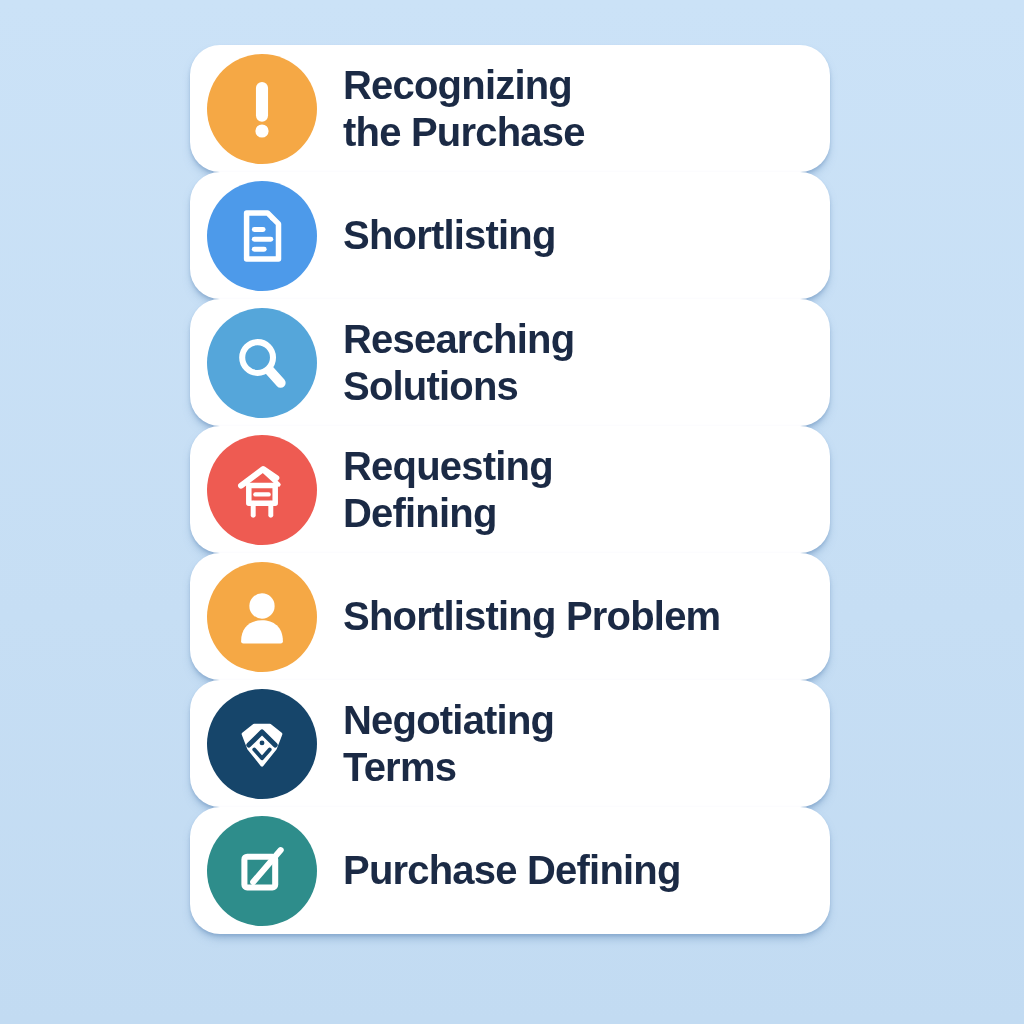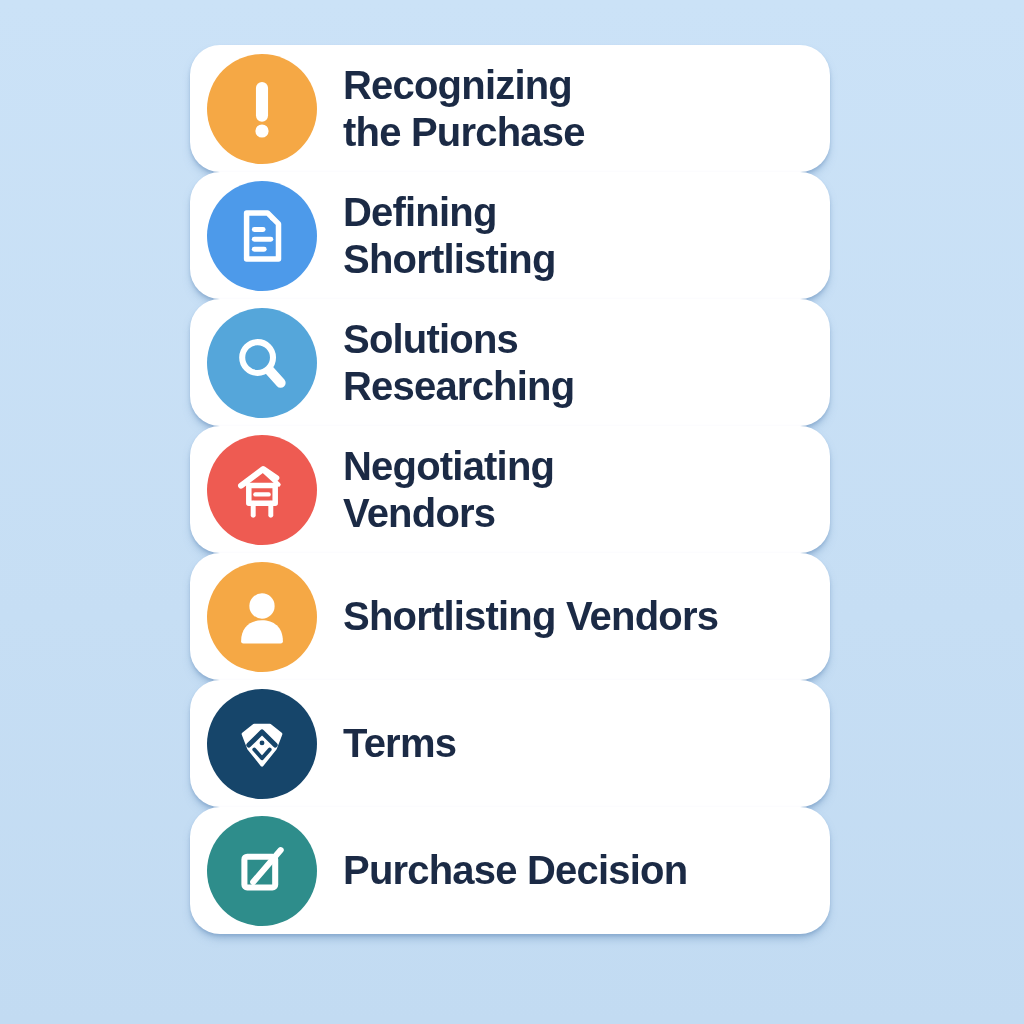--- a/index.html
+++ b/index.html
@@ -86,87 +86,87 @@
     <div class="icon-circle" style="background-color: rgb(77, 154, 234); color: rgb(77, 154, 234);">
       <svg viewBox="0 0 60 60" aria-hidden="true">
         <path d="M16 9 h19 l10 10 v32 h-29 z" fill="none" stroke="#fff" stroke-width="5" stroke-linejoin="round"></path>
         <circle cx="39" cy="14" r="1.8" fill="#fff"></circle>
         <line x1="23" y1="24" x2="31" y2="24" stroke="#fff" stroke-width="4.5" stroke-linecap="round"></line>
         <line x1="23" y1="33" x2="38" y2="33" stroke="#fff" stroke-width="4.5" stroke-linecap="round"></line>
         <line x1="23" y1="42" x2="32" y2="42" stroke="#fff" stroke-width="4.5" stroke-linecap="round"></line>
       </svg>
     </div>
     <div class="card-title">
-      <span class="line">Defining</span>
       <span class="line">Shortlisting</span>
     </div>
   </div>
 
   <div class="card">
     <div class="icon-circle" style="background-color: rgb(85, 166, 218); color: rgb(85, 166, 218);">
       <svg viewBox="0 0 60 60" aria-hidden="true">
         <circle cx="26" cy="25" r="14" fill="none" stroke="#fff" stroke-width="5.5"></circle>
         <line x1="37" y1="37" x2="47" y2="48" stroke="#fff" stroke-width="9" stroke-linecap="round"></line>
       </svg>
     </div>
     <div class="card-title">
+      <span class="line">Researching</span>
       <span class="line">Solutions</span>
-      <span class="line">Researching</span>
     </div>
   </div>
 
   <div class="card">
     <div class="icon-circle" style="background-color: rgb(238, 91, 82); color: rgb(238, 91, 82);">
       <svg viewBox="0 0 60 60" aria-hidden="true">
         <path d="M11 26 L31 11 L43 19" fill="none" stroke="#fff" stroke-width="5.5" stroke-linecap="round" stroke-linejoin="round"></path>
         <line x1="32" y1="13" x2="45" y2="25" stroke="#fff" stroke-width="4" stroke-linecap="round"></line>
         <path d="M18 26 h24 v16 h-24 z" fill="none" stroke="#fff" stroke-width="5" stroke-linejoin="round"></path>
         <line x1="24" y1="34" x2="36" y2="34" stroke="#fff" stroke-width="4" stroke-linecap="round"></line>
         <line x1="22" y1="42" x2="22" y2="53" stroke="#fff" stroke-width="4.5" stroke-linecap="round"></line>
         <line x1="38" y1="42" x2="38" y2="53" stroke="#fff" stroke-width="4.5" stroke-linecap="round"></line>
       </svg>
     </div>
     <div class="card-title">
-      <span class="line">Negotiating</span>
-      <span class="line">Vendors</span>
+      <span class="line">Requesting</span>
+      <span class="line">Defining</span>
     </div>
   </div>
 
   <div class="card">
     <div class="icon-circle" style="background-color: rgb(245, 168, 69); color: rgb(245, 168, 69);">
       <svg viewBox="0 0 60 60" aria-hidden="true">
         <circle cx="30" cy="20" r="11.5" fill="#fff"></circle>
         <path d="M11 52 c0 -13 8.5 -19 19 -19 s19 6 19 19 q0 2 -2 2 h-34 q-2 0 -2 -2 z" fill="#fff"></path>
       </svg>
     </div>
     <div class="card-title">
-      <span class="line">Shortlisting Vendors</span>
+      <span class="line">Shortlisting Problem</span>
     </div>
   </div>
 
   <div class="card">
     <div class="icon-circle" style="background-color: rgb(22, 69, 106); color: rgb(22, 69, 106);">
       <svg viewBox="0 0 60 60" aria-hidden="true">
         <path d="M13 21 L23 13 H37 L47 21 L42 34 L30 49 L18 34 Z" fill="#fff" stroke="#fff" stroke-width="3" stroke-linejoin="round"></path>
         <path d="M18 31 L30 19 L42 31" fill="none" stroke="currentColor" stroke-width="4.5" stroke-linejoin="round" stroke-linecap="round"></path>
         <circle cx="30" cy="29" r="2.2" fill="currentColor"></circle>
         <path d="M23 35 L30 43 L37 35" fill="none" stroke="currentColor" stroke-width="3.5" stroke-linejoin="round" stroke-linecap="round"></path>
       </svg>
     </div>
     <div class="card-title">
+      <span class="line">Negotiating</span>
       <span class="line">Terms</span>
     </div>
   </div>
 
   <div class="card">
     <div class="icon-circle" style="background-color: rgb(46, 141, 139); color: rgb(46, 141, 139);">
       <svg viewBox="0 0 60 60" aria-hidden="true">
         <rect x="14" y="17" width="28" height="28" rx="2.5" fill="none" stroke="#fff" stroke-width="5.5" stroke-linejoin="round"></rect>
         <line x1="22" y1="40" x2="47" y2="11" stroke="#fff" stroke-width="5.5" stroke-linecap="round"></line>
       </svg>
     </div>
     <div class="card-title">
-      <span class="line">Purchase Decision</span>
+      <span class="line">Purchase Defining</span>
 
     </div>
   </div>
 
 </div>
 
 </body></html>

